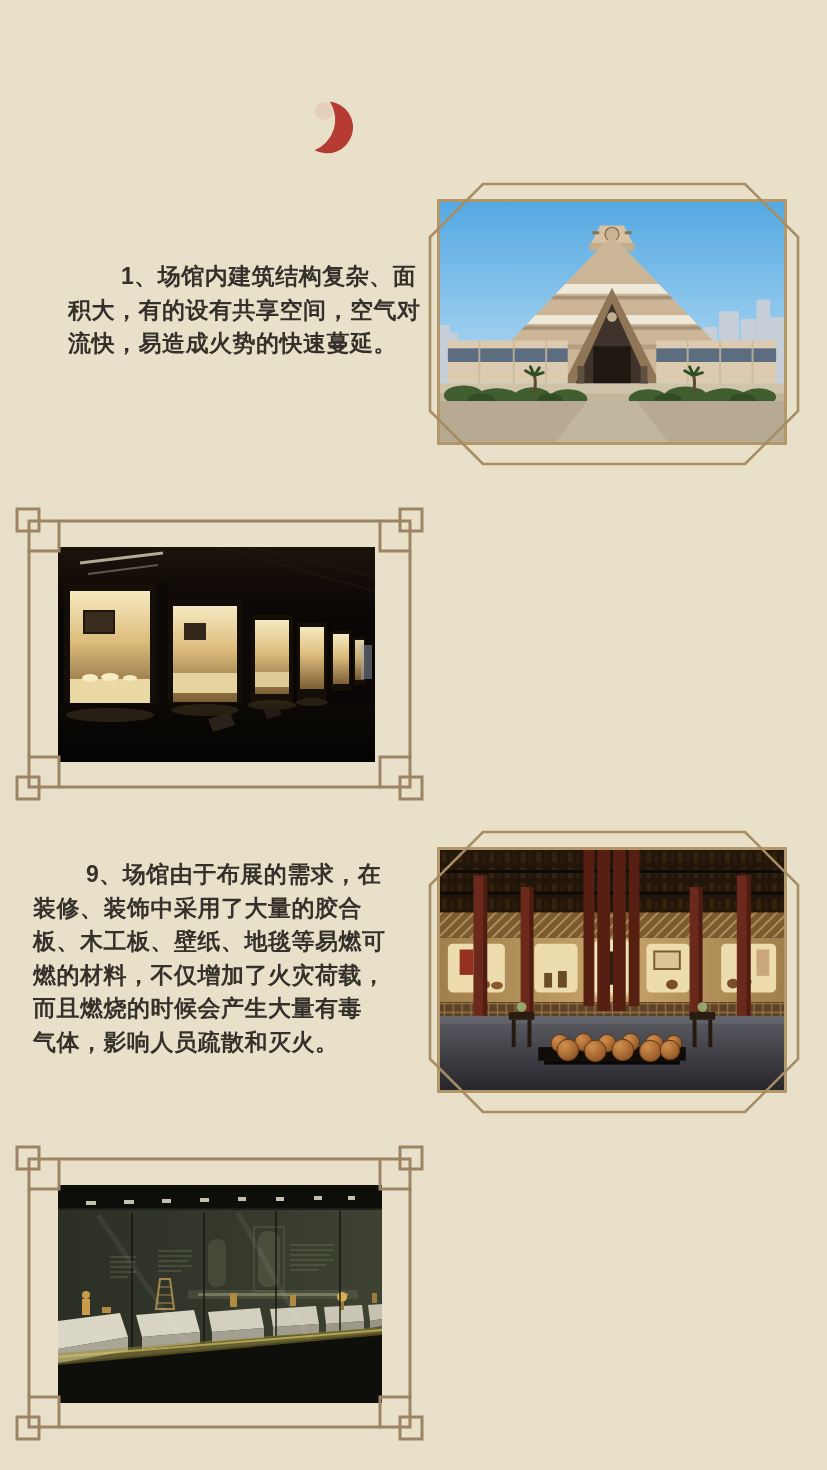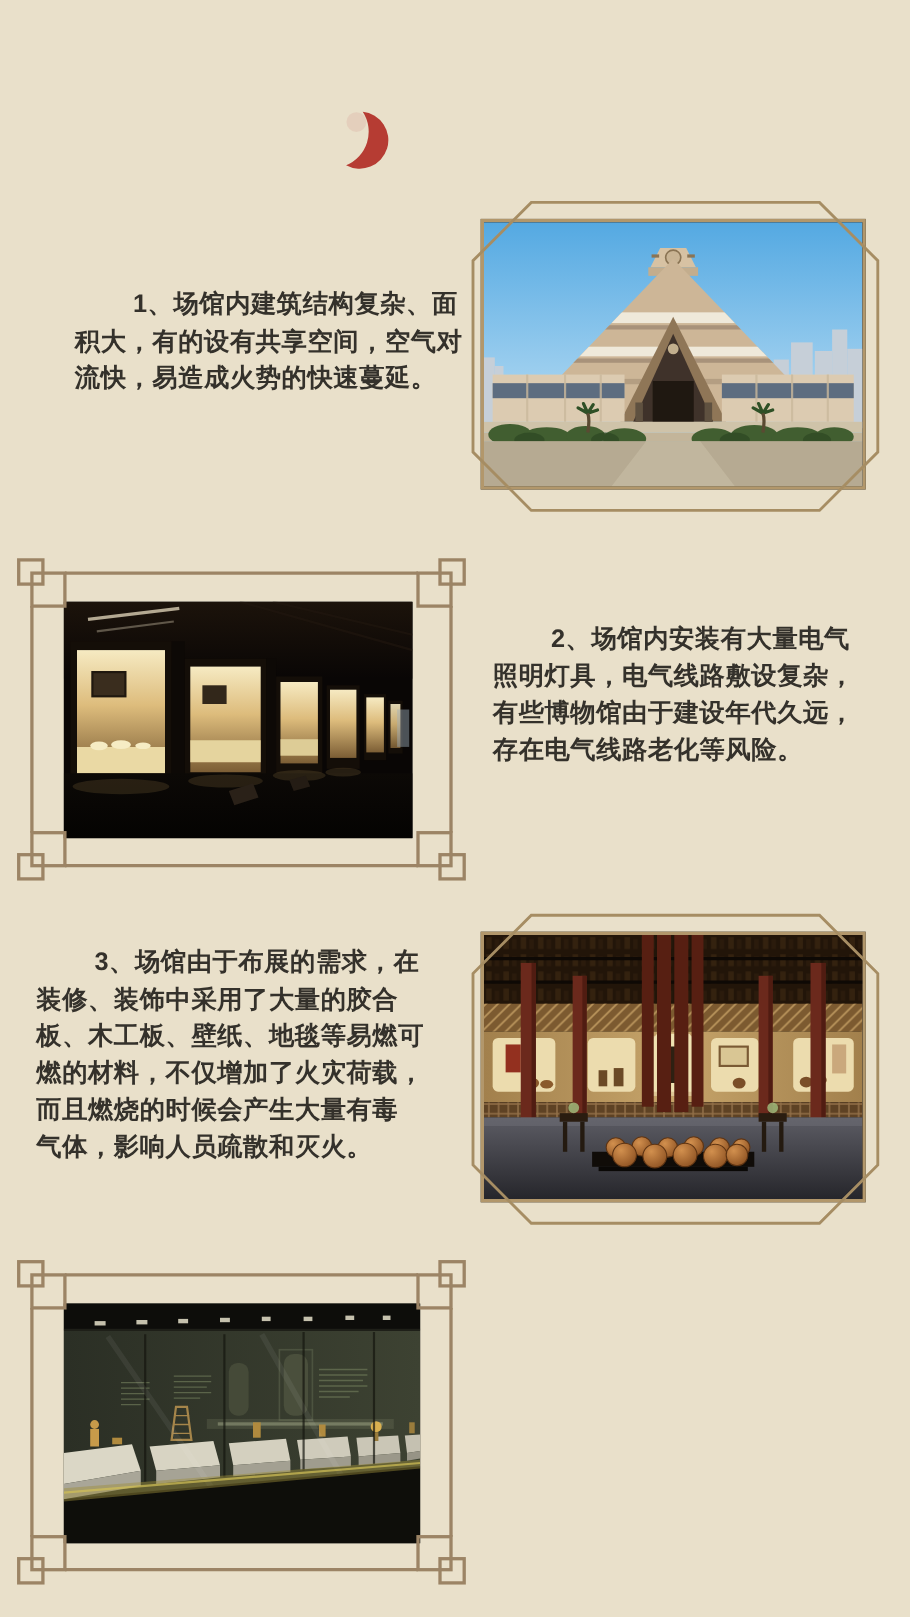--- a/index.html
+++ b/index.html
@@ -223,26 +223,22 @@
       <g stroke="#9c8465" stroke-width="3" fill="none">
         <path d="M37,9 H358 M388,39 V245 M358,275 H37 M7,39 V245"></path>
       </g>
       <use href="#knot" transform="translate(7,9)"></use>
       <use href="#knot" transform="translate(388,9) scale(-1,1)"></use>
       <use href="#knot" transform="translate(7,275) scale(1,-1)"></use>
       <use href="#knot" transform="translate(388,275) scale(-1,-1)"></use>
     </svg>
   </figure>
 
-  <p class="txt abs" style="left:448px;top:564px;width:352px;margin:0">2、场馆内安装有大量电气
-照明灯具，电气线路敷设复杂，
-有些博物馆由于建设年代久远，
-存在电气线路老化等风险。</p>
-
-  <p class="txt abs" style="left:33px;top:858px;width:402px;margin:0">3、场馆由于布展的需求，在
+
+  <p class="txt abs" style="left:33px;top:858px;width:402px;margin:0">9、场馆由于布展的需求，在
 装修、装饰中采用了大量的胶合
 板、木工板、壁纸、地毯等易燃可
 燃的材料，不仅增加了火灾荷载，
 而且燃烧的时候会产生大量有毒
 气体，影响人员疏散和灭火。</p>
 
   <figure class="octframe abs" style="left:428px;top:830px;margin:0">
     <div class="photo" role="img" aria-label="中式木结构展厅内的红柱与陶罐陈列">
       <svg viewBox="0 0 350 246" preserveAspectRatio="none">
         <rect width="350" height="246" fill="#140d07"></rect>

